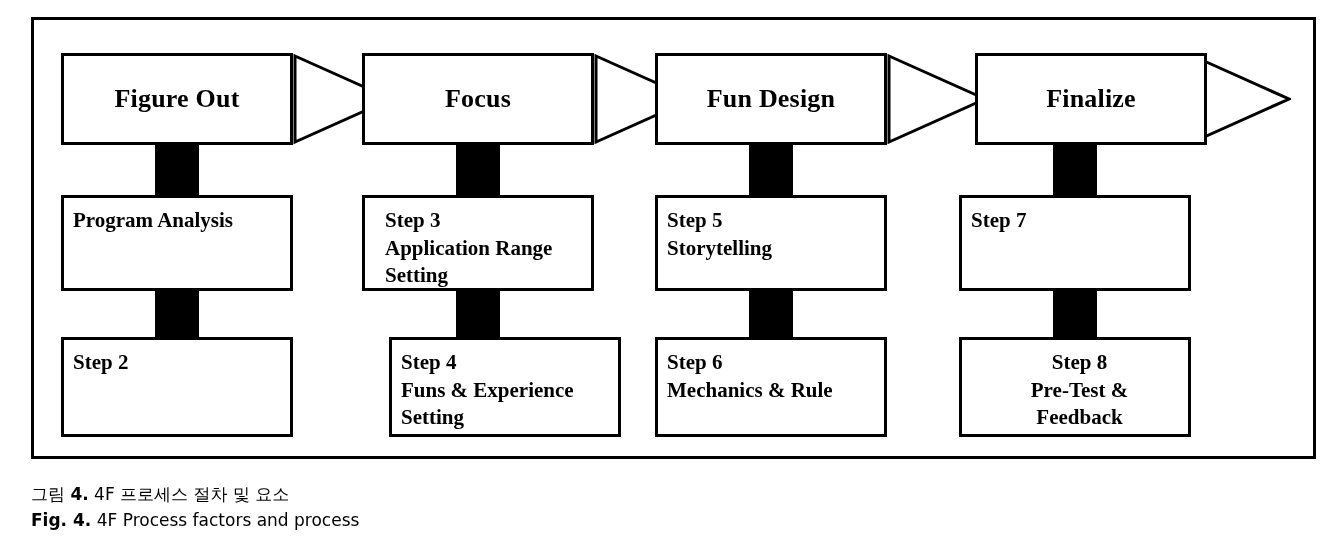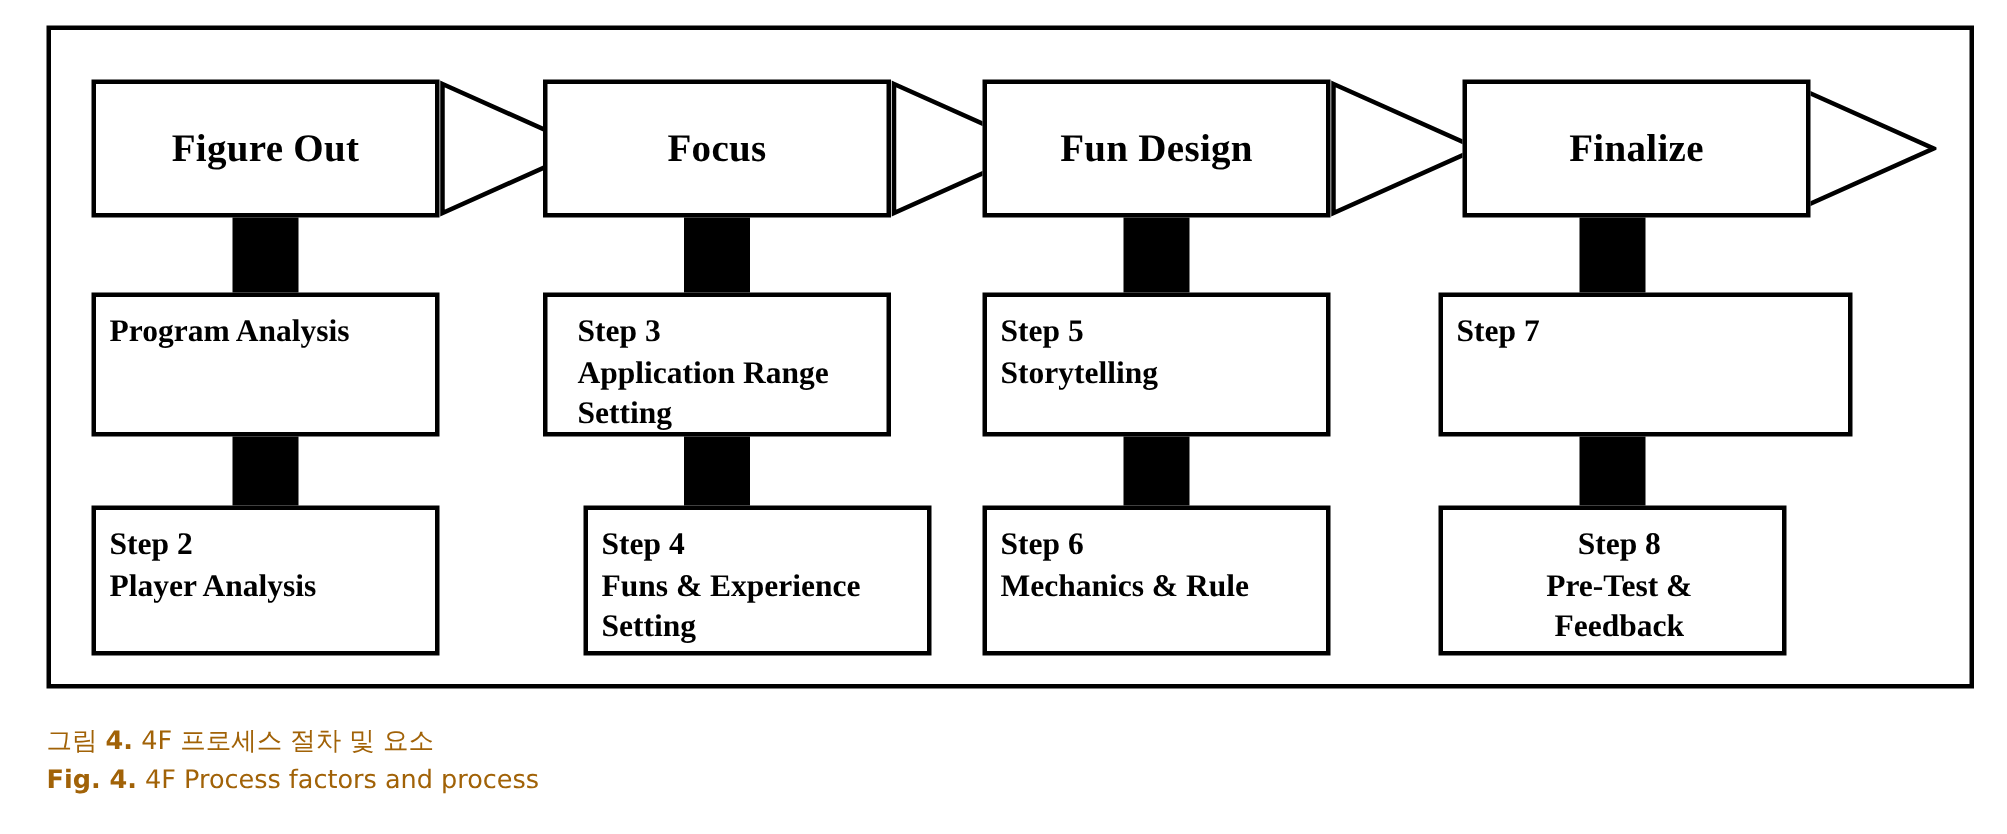--- a/index.html
+++ b/index.html
@@ -102,21 +102,21 @@
   
   .caption {
     position: absolute;
     left: 31px;
     top: 481px;
     width: 900px;
   }
   .caption-line {
     font-family: "DejaVu Sans", "Liberation Sans", sans-serif;
     font-size: 17px;
-    color: #a16207;
+    color: #000000;
     line-height: 1.55;
     white-space: pre;
   }
   .caption-line b { font-weight: bold; }
 </style>
 </head>
 <body>
 
 <div id="figure-root">
 
@@ -132,21 +132,20 @@
         <polygon points="2,3 98,46 2,89" fill="#ffffff" stroke="#000000" stroke-width="3" vector-effect="non-scaling-stroke"></polygon>
       </svg>
     </div>
     <div class="connector" style="left:124px; top:126px; height:54px;"></div>
     <div class="step-box" style="left:30px; top:178px; width:232px; height:96px;">
       <div class="step-line">Program Analysis</div>
     </div>
     <div class="connector" style="left:124px; top:272px; height:50px;"></div>
     <div class="step-box" style="left:30px; top:320px; width:232px; height:100px;">
       <div class="step-line">Step 2</div>
-      <div class="step-line">Player Analysis</div>
     </div>
 
     <div class="phase-header" style="left:331px; width:232px;">
       <span class="phase-label">Focus</span>
     </div>
     <div class="arrow-head" style="left:563px; width:100px;">
       <svg viewBox="0 0 100 92" preserveAspectRatio="none">
         <polygon points="2,3 98,46 2,89" fill="#ffffff" stroke="#000000" stroke-width="3" vector-effect="non-scaling-stroke"></polygon>
       </svg>
     </div>
@@ -184,21 +183,21 @@
 
     <div class="phase-header" style="left:928px; width:232px;margin-left:16px;">
       <span class="phase-label">Finalize</span>
     </div>
     <div class="arrow-head" style="left:1160px; width:100px;">
       <svg viewBox="0 0 100 92" preserveAspectRatio="none">
         <polygon points="2,3 98,46 2,89" fill="#ffffff" stroke="#000000" stroke-width="3" vector-effect="non-scaling-stroke"></polygon>
       </svg>
     </div>
     <div class="connector" style="left:1022px; top:126px; height:54px;"></div>
-    <div class="step-box" style="left:928px; top:178px; width:276px; height:96px;">
+    <div class="step-box" style="left:928px; top:178px; width:232px; height:96px;">
       <div class="step-line">Step 7</div>
     </div>
     <div class="connector" style="left:1022px; top:272px; height:50px;"></div>
     <div class="step-box" style="left:928px; top:320px; width:232px; height:100px;text-align:center;">
       <div class="step-line">Step 8</div>
       <div class="step-line">Pre-Test &amp;</div>
       <div class="step-line">Feedback</div>
     </div>
 
   </div>

